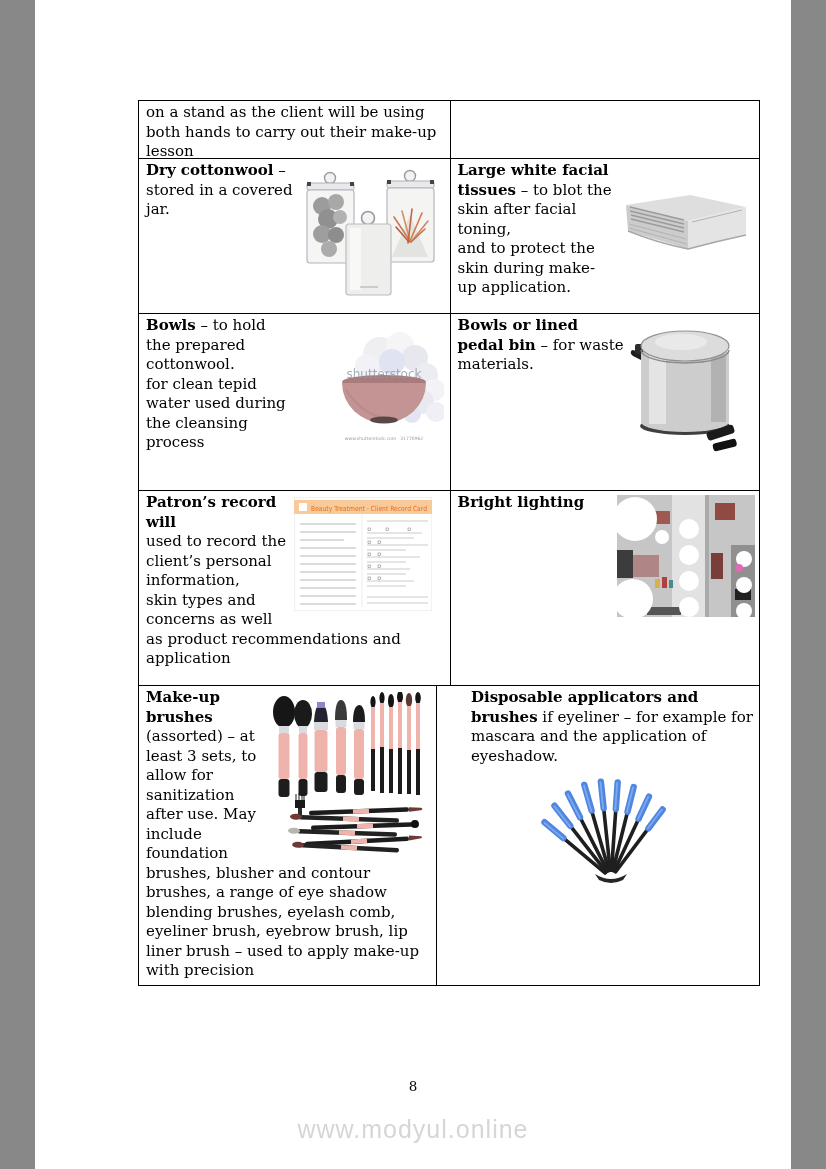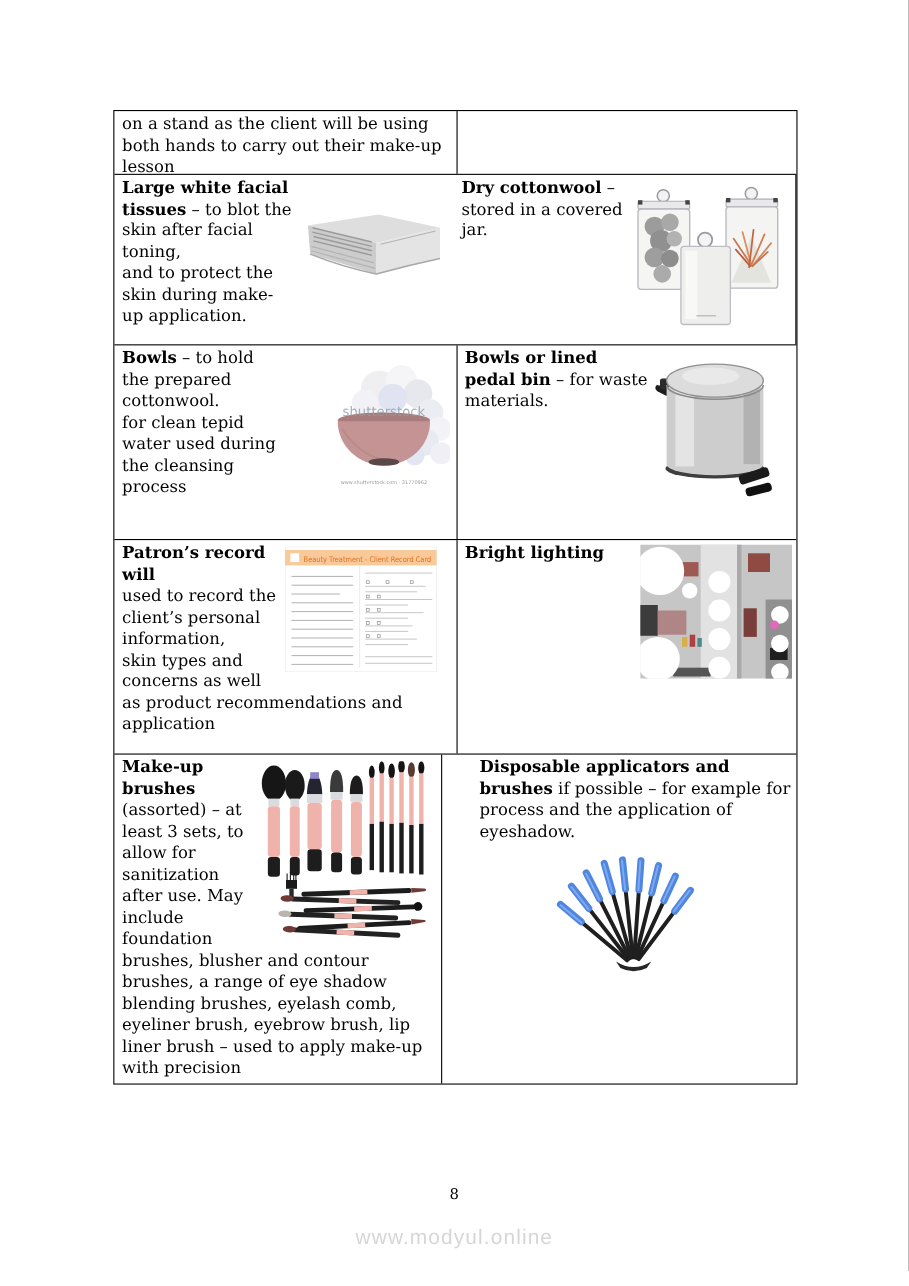--- a/index.html
+++ b/index.html
@@ -1,18 +1,18 @@
 <!DOCTYPE html>
 <html><head>
 <meta charset="utf-8">
 <style>
   html,body{margin:0;padding:0;background:#888;}
   .page{
     position:relative;
-    width:826px;height:1169px;
+    width:756px;height:1169px;
     background:#ffffff;
     font-family:"DejaVu Serif","Liberation Serif",serif;
     color:#000;
     overflow:hidden;
     margin:0 auto;
   }
   .tbl{
     position:absolute;left:103px;top:100px;width:622px;
     border:1px solid #000;
     box-sizing:border-box;
@@ -41,40 +41,82 @@
   .img-brushes{margin:4px 8px 2px 2px;}
   .img-wands{display:block;margin:10px 0 0 52px;}
   .pagenum{
     position:absolute;left:0;top:1078px;width:100%;
     text-align:center;font-size:13.5px;
   }
   .sitemark{
     position:absolute;left:0;top:1115px;width:100%;
     text-align:center;
     font-family:"Liberation Sans","DejaVu Sans",sans-serif;
-    font-size:19px;letter-spacing:1px;color:#d6d6d6;
+    font-size:25px;letter-spacing:1px;color:#d6d6d6;
   }
 </style>
 </head>
 <body>
 
 <div class="page">
 
   <div class="tbl">
 
     <div class="trow r1">
       <div class="tcell left">
         <div class="cell-text"><b></b><span class="rest">on a stand as the client will be using both hands to carry out their make-up lesson</span></div>
       </div>
       <div class="tcell right">
         <div class="cell-text"><b></b><span class="rest"></span></div>
       </div>
     </div>
 
     <div class="trow r2">
+      <div class="tcell left">
+        <div class="cell-text">
+          <span class="imgf img-jars">
+              <svg width="140" height="130" viewBox="0 0 140 130">
+
+            <circle cx="32" cy="9" r="5.5" fill="#f2f2f2" stroke="#9a9aa4" stroke-width="1.4"></circle>
+            <rect x="9" y="14" width="47" height="7" rx="1.5" fill="#e9e9ec" stroke="#aeaeb8" stroke-width="1"></rect>
+            <rect x="9" y="13" width="4" height="4" fill="#444"></rect>
+                <rect x="52" y="13" width="4" height="4" fill="#444"></rect>
+            <rect x="9" y="21" width="47" height="73" rx="3" fill="#f5f5f4" stroke="#b6b6be" stroke-width="1.2"></rect>
+            <circle cx="24" cy="37" r="9" fill="#9c9c9c"></circle>
+                <circle cx="38" cy="33" r="8" fill="#a8a8a8"></circle>
+            <circle cx="30" cy="50" r="10" fill="#909090"></circle>
+                <circle cx="42" cy="48" r="7" fill="#b2b2b2"></circle>
+            <circle cx="24" cy="65" r="9" fill="#9e9e9e"></circle>
+                <circle cx="38" cy="66" r="8" fill="#8d8d8d"></circle>
+            <circle cx="31" cy="80" r="8" fill="#ababab"></circle>
+
+            <circle cx="112" cy="7" r="5.5" fill="#f2f2f2" stroke="#9a9aa4" stroke-width="1.4"></circle>
+            <rect x="89" y="12" width="47" height="7" rx="1.5" fill="#e9e9ec" stroke="#aeaeb8" stroke-width="1"></rect>
+            <rect x="89" y="11" width="4" height="4" fill="#444"></rect>
+                <rect x="132" y="11" width="4" height="4" fill="#444"></rect>
+            <rect x="89" y="19" width="47" height="74" rx="3" fill="#f4f4f2" stroke="#b6b6be" stroke-width="1.2"></rect>
+            <polygon points="94,88 112,46 130,88" fill="#e3e3e0"></polygon>
+            <g stroke-width="1.6" stroke-linecap="round">
+              <line x1="112" y1="72" x2="96" y2="48" stroke="#c97a52"></line>
+              <line x1="112" y1="72" x2="104" y2="42" stroke="#d98e60"></line>
+              <line x1="110" y1="74" x2="114" y2="40" stroke="#c4663f"></line>
+              <line x1="112" y1="72" x2="124" y2="44" stroke="#d57a4a"></line>
+              <line x1="113" y1="73" x2="130" y2="52" stroke="#c98a66"></line>
+              <line x1="111" y1="73" x2="98" y2="58" stroke="#b85c40"></line>
+              <line x1="113" y1="73" x2="127" y2="60" stroke="#c9714a"></line>
+            </g>
+
+            <circle cx="70" cy="49" r="6.5" fill="#f4f4f4" stroke="#9a9aa4" stroke-width="1.6"></circle>
+            <rect x="48" y="55" width="45" height="71" rx="3" fill="#eeeeec" stroke="#bcbcc4" stroke-width="1.2"></rect>
+            <rect x="52" y="59" width="11" height="62" fill="#f8f8f7"></rect>
+            <line x1="62" y1="118" x2="80" y2="118" stroke="#c0c0c0" stroke-width="1.5"></line>
+          </svg>
+            </span><b>Dry cottonwool</b><span class="rest"> – stored in a covered jar.</span>
+        </div>
+      </div>
       <div class="tcell right">
         <div class="cell-text">
           <span class="imgf img-tissues">
               <svg width="135" height="112" viewBox="0 0 135 112">
             <g transform="translate(0,30)">
               <polygon points="8,14 72,4 128,16 70,30" fill="#dedede"></polygon>
               <polygon points="70,30 128,16 128,44 70,58" fill="#e4e4e4"></polygon>
               <polygon points="8,14 70,30 70,58 10,40" fill="#cccccc"></polygon>
               <g stroke="#9b9b9b" stroke-width="1.3">
                 <line x1="12" y1="16" x2="66" y2="29"></line>
@@ -85,62 +127,20 @@
               <g stroke="#b3b3b3" stroke-width="1">
                 <line x1="11" y1="33" x2="68" y2="48"></line>
                 <line x1="11" y1="37" x2="69" y2="53"></line>
                 <line x1="74" y1="31" x2="124" y2="19"></line>
               </g>
               <path d="M10,40 Q40,52 70,58 Q100,50 128,44" fill="none" stroke="#a8a8a8" stroke-width="1.4"></path>
             </g>
           </svg>
             </span><b>Large white facial tissues</b><span class="rest"> – to blot the skin after facial toning,
 and to protect the skin during make-up application.</span>
-        </div>
-      </div>
-      <div class="tcell left">
-        <div class="cell-text">
-          <span class="imgf img-jars">
-              <svg width="140" height="130" viewBox="0 0 140 130">
-
-            <circle cx="32" cy="9" r="5.5" fill="#f2f2f2" stroke="#9a9aa4" stroke-width="1.4"></circle>
-            <rect x="9" y="14" width="47" height="7" rx="1.5" fill="#e9e9ec" stroke="#aeaeb8" stroke-width="1"></rect>
-            <rect x="9" y="13" width="4" height="4" fill="#444"></rect>
-                <rect x="52" y="13" width="4" height="4" fill="#444"></rect>
-            <rect x="9" y="21" width="47" height="73" rx="3" fill="#f5f5f4" stroke="#b6b6be" stroke-width="1.2"></rect>
-            <circle cx="24" cy="37" r="9" fill="#9c9c9c"></circle>
-                <circle cx="38" cy="33" r="8" fill="#a8a8a8"></circle>
-            <circle cx="30" cy="50" r="10" fill="#909090"></circle>
-                <circle cx="42" cy="48" r="7" fill="#b2b2b2"></circle>
-            <circle cx="24" cy="65" r="9" fill="#9e9e9e"></circle>
-                <circle cx="38" cy="66" r="8" fill="#8d8d8d"></circle>
-            <circle cx="31" cy="80" r="8" fill="#ababab"></circle>
-
-            <circle cx="112" cy="7" r="5.5" fill="#f2f2f2" stroke="#9a9aa4" stroke-width="1.4"></circle>
-            <rect x="89" y="12" width="47" height="7" rx="1.5" fill="#e9e9ec" stroke="#aeaeb8" stroke-width="1"></rect>
-            <rect x="89" y="11" width="4" height="4" fill="#444"></rect>
-                <rect x="132" y="11" width="4" height="4" fill="#444"></rect>
-            <rect x="89" y="19" width="47" height="74" rx="3" fill="#f4f4f2" stroke="#b6b6be" stroke-width="1.2"></rect>
-            <polygon points="94,88 112,46 130,88" fill="#e3e3e0"></polygon>
-            <g stroke-width="1.6" stroke-linecap="round">
-              <line x1="112" y1="72" x2="96" y2="48" stroke="#c97a52"></line>
-              <line x1="112" y1="72" x2="104" y2="42" stroke="#d98e60"></line>
-              <line x1="110" y1="74" x2="114" y2="40" stroke="#c4663f"></line>
-              <line x1="112" y1="72" x2="124" y2="44" stroke="#d57a4a"></line>
-              <line x1="113" y1="73" x2="130" y2="52" stroke="#c98a66"></line>
-              <line x1="111" y1="73" x2="98" y2="58" stroke="#b85c40"></line>
-              <line x1="113" y1="73" x2="127" y2="60" stroke="#c9714a"></line>
-            </g>
-
-            <circle cx="70" cy="49" r="6.5" fill="#f4f4f4" stroke="#9a9aa4" stroke-width="1.6"></circle>
-            <rect x="48" y="55" width="45" height="71" rx="3" fill="#eeeeec" stroke="#bcbcc4" stroke-width="1.2"></rect>
-            <rect x="52" y="59" width="11" height="62" fill="#f8f8f7"></rect>
-            <line x1="62" y1="118" x2="80" y2="118" stroke="#c0c0c0" stroke-width="1.5"></line>
-          </svg>
-            </span><b>Dry cottonwool</b><span class="rest"> – stored in a covered jar.</span>
         </div>
       </div>
     </div>
 
     <div class="trow r3">
       <div class="tcell left">
         <div class="cell-text">
           <span class="imgf img-bowl">
               <svg width="150" height="122" viewBox="0 0 150 122">
             <g transform="translate(28,0)">
@@ -396,21 +396,21 @@
               <rect x="32" y="154" width="98" height="4.5" rx="2" fill="#222222"></rect>
               <rect x="72" y="154" width="16" height="4.5" fill="#efb3ab"></rect>
               <ellipse cx="29" cy="156" rx="6" ry="3" fill="#6e3a36"></ellipse>
             </g>
           </svg>
             </span><b>Make-up brushes</b><span class="rest">
 (assorted) – at least 3 sets, to allow for sanitization after use. May include foundation brushes, blusher and contour brushes, a range of eye shadow blending brushes, eyelash comb, eyeliner brush, eyebrow brush, lip liner brush – used to apply make-up with precision</span>
         </div>
       </div>
       <div class="tcell right">
-        <div class="cell-text"><b>Disposable applicators and brushes</b><span class="rest"> if possible – for example for process and the application of eyeshadow.</span></div>
+        <div class="cell-text"><b>Disposable applicators and brushes</b><span class="rest"> if eyeliner – for example for mascara and the application of eyeshadow.</span></div>
         <span class="img-wands"><svg width="175" height="110" viewBox="0 0 175 110">
           <g>
             <g transform="translate(88,102) rotate(-50)">
                   <rect x="-1.8" y="-62" width="3.6" height="56" rx="1.5" fill="#1f1f1f"></rect>
                   <rect x="-3.2" y="-90" width="6.4" height="31" rx="3.2" fill="#4f86e0"></rect>
                   <rect x="-1.4" y="-87" width="1.8" height="26" fill="#7fa9ef"></rect>
                 </g>
             <g transform="translate(88,102) rotate(-38)">
                   <rect x="-1.8" y="-66" width="3.6" height="60" rx="1.5" fill="#1f1f1f"></rect>
                   <rect x="-3.2" y="-95" width="6.4" height="32" rx="3.2" fill="#4f86e0"></rect>

